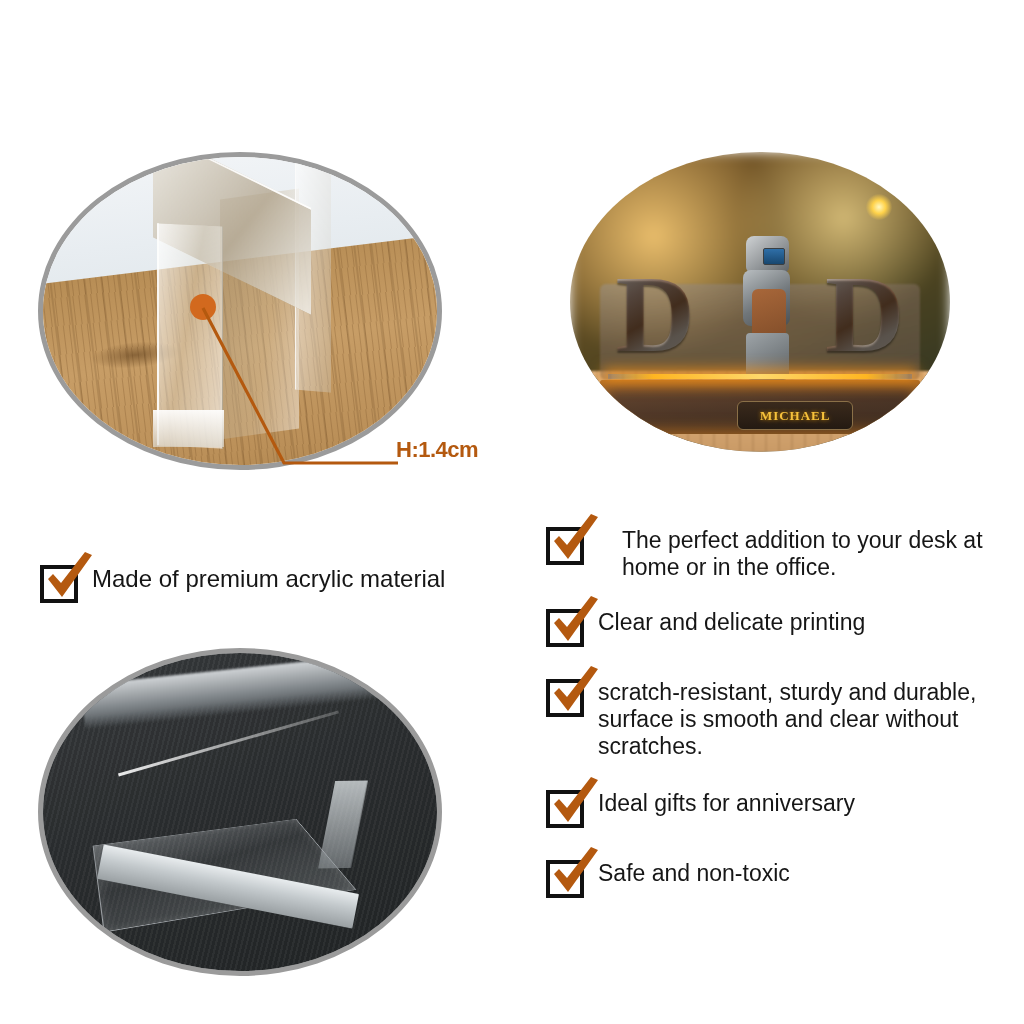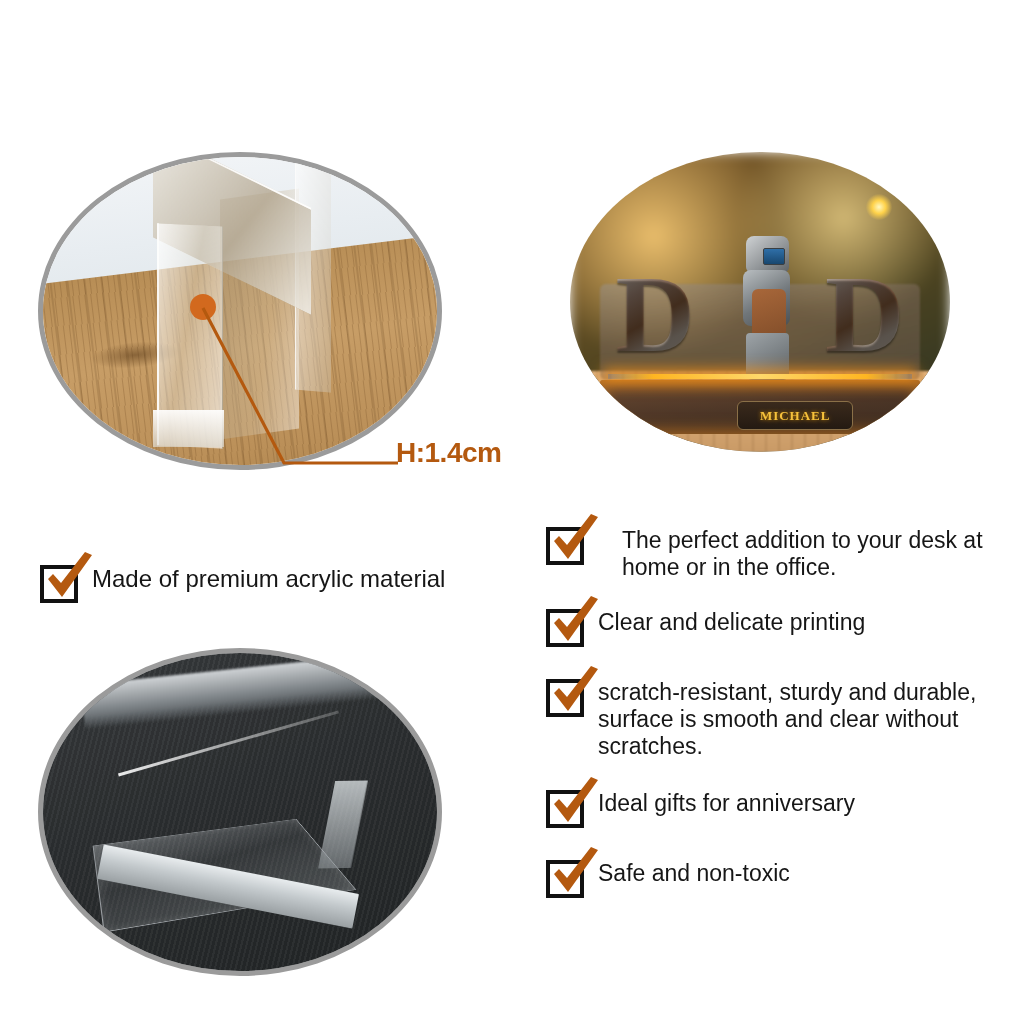--- a/index.html
+++ b/index.html
@@ -96,21 +96,21 @@
   }
 
   
   .callout-dot{
     position:absolute;left:190px;top:294px;width:26px;height:26px;
     border-radius:50%;background:#d2691e;
   }
   .callout-line{position:absolute;left:150px;top:280px;width:380px;height:200px;pointer-events:none;}
   .callout-text{
     position:absolute;left:396px;top:437px;
-    color:#b4590f;font-weight:bold;font-size:28px;
+    color:#b4590f;font-weight:bold;font-size:22px;
     font-family:"Liberation Sans", sans-serif;
     letter-spacing:-.5px;white-space:nowrap;
   }
 
   
   #photo-dad{left:570px;top:152px;width:380px;height:300px;border:none;}
   #photo-dad .bg{
     position:absolute;inset:0;
     background:
       radial-gradient(circle at 22% 28%,rgba(255,208,120,.85),rgba(255,208,120,0) 34%),

